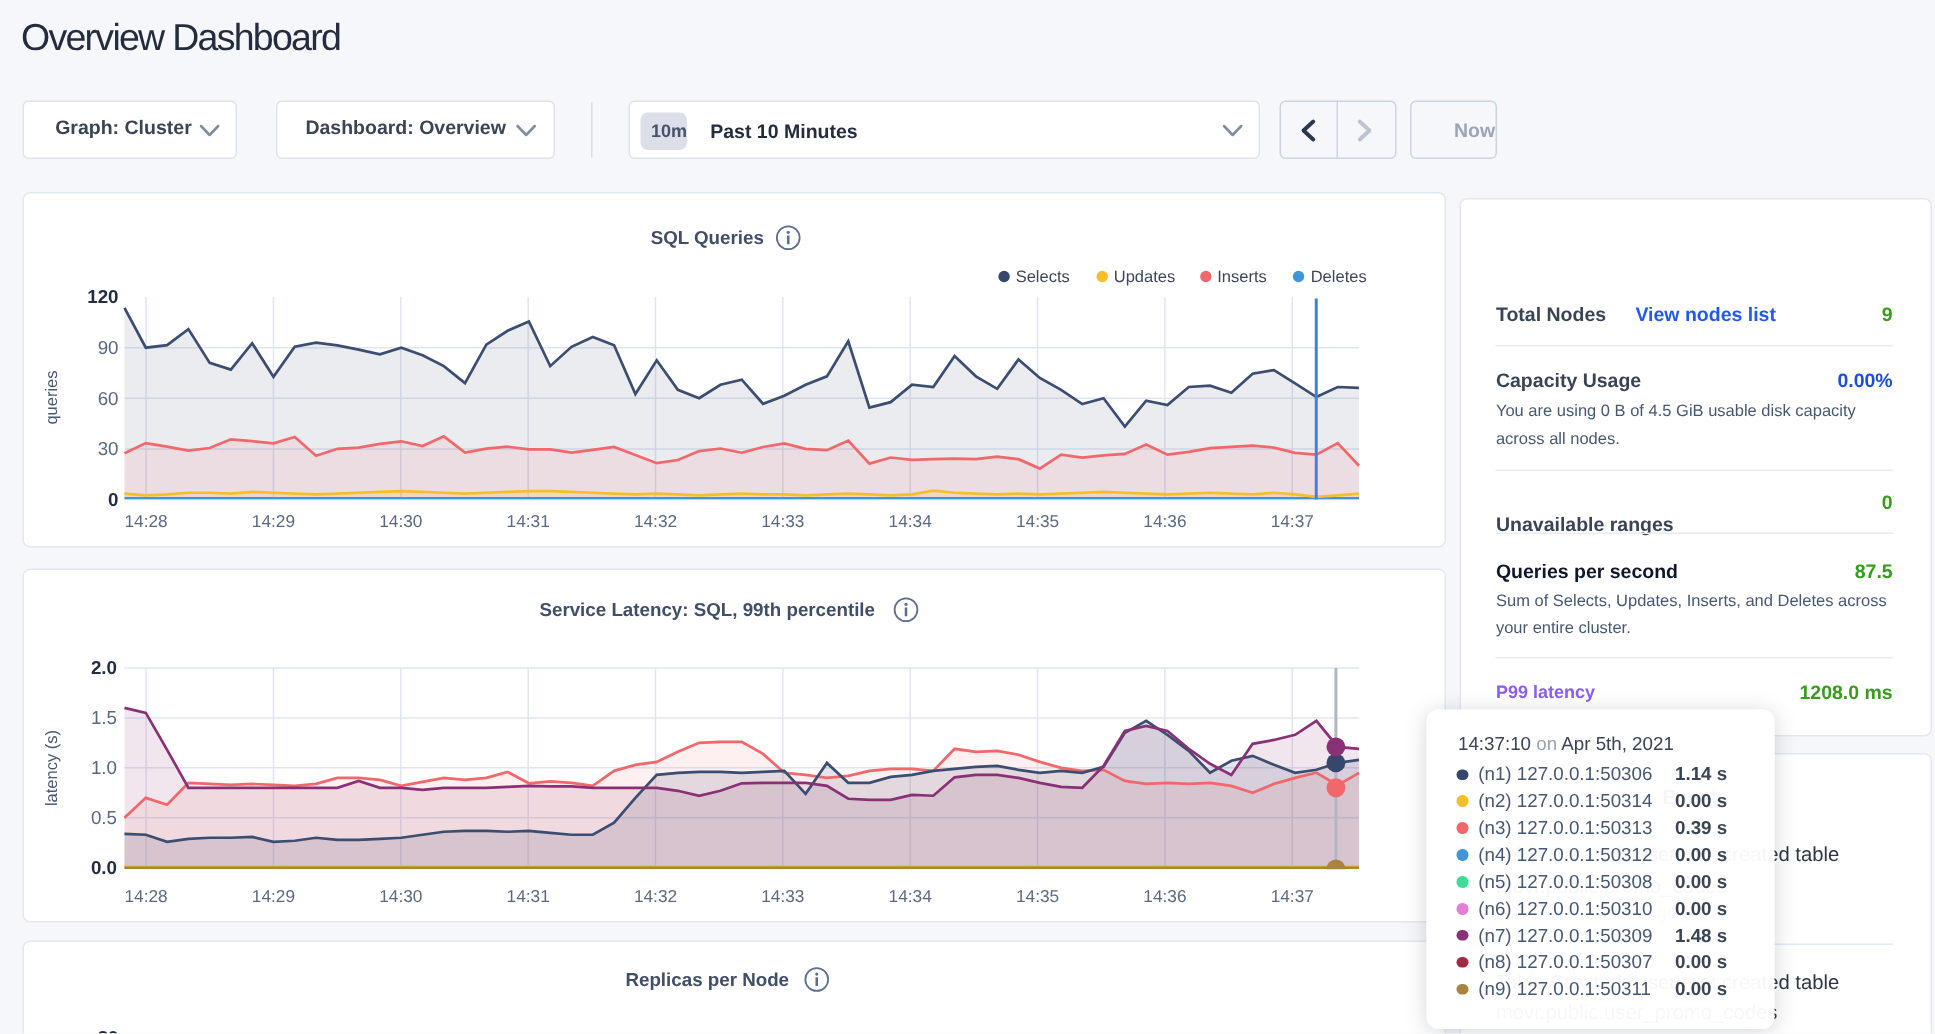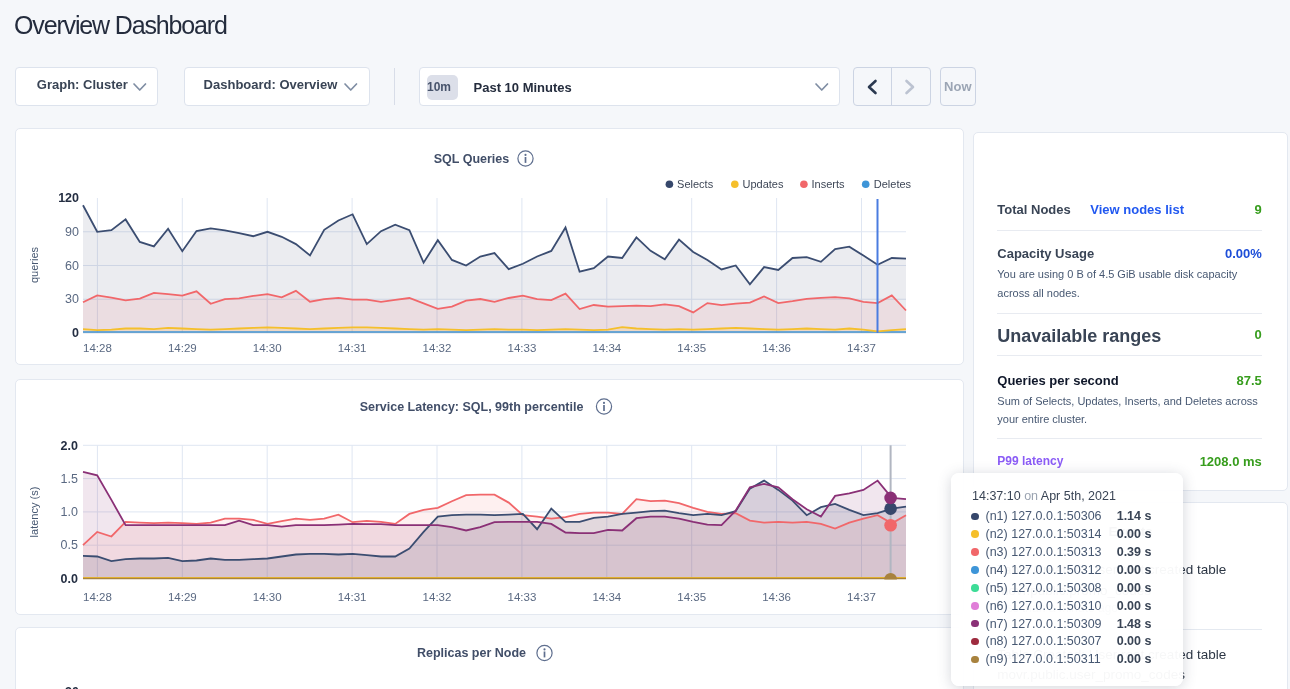--- a/index.html
+++ b/index.html
@@ -12,34 +12,34 @@
 <svg style="position:absolute;left:132px;top:81.5px" width="15.5" height="10" viewBox="0 0 15.5 10">
     <path d="M2 2 L7.75 8 L13.5 2" fill="none" stroke="#7f8da3" stroke-width="1.7" stroke-linecap="round" stroke-linejoin="round"></path>
   </svg>
 <div class="btn" style="left:184px;top:67px;width:186px;height:39px"></div>
 <div style="position:absolute;left:203.6px;top:76.5px;font-size:13px;font-weight:bold;color:#394455">Dashboard: Overview</div>
 <svg style="position:absolute;left:343px;top:81.5px" width="15.5" height="10" viewBox="0 0 15.5 10">
     <path d="M2 2 L7.75 8 L13.5 2" fill="none" stroke="#7f8da3" stroke-width="1.7" stroke-linecap="round" stroke-linejoin="round"></path>
   </svg>
 <div style="position:absolute;left:394px;top:68px;width:1px;height:37px;background:#d8dde8"></div>
 <div class="btn" style="left:418.6px;top:67px;width:421px;height:39px"></div>
-<div style="position:absolute;left:427px;top:75px;width:31px;height:24.5px;border-radius:5px;background:#dcdfe9;text-align:left;line-height:24.5px;font-size:12px;font-weight:bold;color:#47536b">10m</div>
+<div style="position:absolute;left:427px;top:75px;width:31px;height:24.5px;border-radius:5px;background:#dcdfe9;text-align:right;line-height:24.5px;font-size:12px;font-weight:bold;color:#47536b">10m</div>
 <div style="position:absolute;left:473.5px;top:79.5px;font-size:13px;font-weight:bold;color:#242c3d">Past 10 Minutes</div>
 <svg style="position:absolute;left:814px;top:81.5px" width="15.5" height="10" viewBox="0 0 15.5 10">
     <path d="M2 2 L7.75 8 L13.5 2" fill="none" stroke="#7f8da3" stroke-width="1.7" stroke-linecap="round" stroke-linejoin="round"></path>
   </svg>
 <div style="position:absolute;left:853px;top:67px;width:77.5px;height:39px;border:1px solid #ccd4e3;border-radius:4px"></div>
 <div style="position:absolute;left:891.4px;top:67px;width:1px;height:39px;background:#ccd4e3"></div>
 <svg style="position:absolute;left:865px;top:79px" width="14" height="16" viewBox="0 0 14 16">
     <path d="M10.5 2 L4 8 L10.5 14" fill="none" stroke="#2b3950" stroke-width="2.6" stroke-linecap="round" stroke-linejoin="round"></path>
   </svg>
 <svg style="position:absolute;left:903px;top:79px" width="14" height="16" viewBox="0 0 14 16">
     <path d="M3.5 2 L10 8 L3.5 14" fill="none" stroke="#bcc3d1" stroke-width="2.6" stroke-linecap="round" stroke-linejoin="round"></path>
   </svg>
-<div style="position:absolute;left:939.8px;top:67px;width:36px;height:39px;border:1px solid #ccd4e3;border-radius:4px;text-align:center;line-height:37px;font-size:13px;font-weight:bold;color:#9ba5b4">Now</div>
+<div style="position:absolute;left:939.8px;top:67px;width:58px;height:39px;border:1px solid #ccd4e3;border-radius:4px;text-align:right;line-height:37px;font-size:13px;font-weight:bold;color:#9ba5b4">Now</div>
 
 <div class="panel" style="left:15px;top:128px;width:949px;height:237px"></div>
 <div class="panel" style="left:15px;top:379px;width:949px;height:236px"></div>
 <div class="panel" style="left:15px;top:627px;width:949px;height:237px"></div>
 <svg style="position:absolute;left:15px;top:128px" width="949" height="237" viewBox="15 128 949 237" font-family="Liberation Sans">
     <line x1="97.4" y1="198" x2="97.4" y2="333" stroke="#dfe6f2" stroke-width="1"></line>
     <line x1="182.3" y1="198" x2="182.3" y2="333" stroke="#dfe6f2" stroke-width="1"></line>
     <line x1="267.2" y1="198" x2="267.2" y2="333" stroke="#dfe6f2" stroke-width="1"></line>
     <line x1="352.1" y1="198" x2="352.1" y2="333" stroke="#dfe6f2" stroke-width="1"></line>
     <line x1="437.0" y1="198" x2="437.0" y2="333" stroke="#dfe6f2" stroke-width="1"></line>
@@ -161,21 +161,21 @@
 <div class="panel" style="left:972.8px;top:132px;width:315.5px;height:359px">
     <div style="position:absolute;left:23.5px;top:68.9px;font-size:13px;font-weight:bold;color:#394455;white-space:nowrap">Total Nodes</div>
     <div style="position:absolute;left:116.5px;top:68.9px;font-size:13px;font-weight:bold;color:#2158f0;white-space:nowrap">View nodes list</div>
     <div style="position:absolute;right:25.5px;top:68.9px;font-size:13px;font-weight:bold;color:#379d1d">9</div>
     <div style="position:absolute;left:23.5px;right:25.5px;top:97.1px;height:1px;background:#e8ebf1"></div>
     <div style="position:absolute;left:23.5px;top:113.3px;font-size:13px;font-weight:bold;color:#394455;white-space:nowrap">Capacity Usage</div>
     <div style="position:absolute;right:25.5px;top:113.3px;font-size:13px;font-weight:bold;color:#1d4ed8">0.00%</div>
     <div style="position:absolute;left:23.5px;top:135.3px;font-size:11px;color:#475872;white-space:nowrap">You are using 0 B of 4.5 GiB usable disk capacity</div>
     <div style="position:absolute;left:23.5px;top:154.0px;font-size:11px;color:#475872;white-space:nowrap">across all nodes.</div>
     <div style="position:absolute;left:23.5px;right:25.5px;top:179.5px;height:1px;background:#e8ebf1"></div>
-    <div style="position:absolute;left:23.5px;top:193px;font-size:18px;font-weight:bold;color:#394455;white-space:nowrap">Unavailable ranges</div>
+    <div style="position:absolute;left:23.5px;top:209px;font-size:13px;font-weight:bold;color:#394455;white-space:nowrap">Unavailable ranges</div>
     <div style="position:absolute;right:25.5px;top:193.5px;font-size:13px;font-weight:bold;color:#379d1d">0</div>
     <div style="position:absolute;left:23.5px;right:25.5px;top:222.0px;height:1px;background:#e8ebf1"></div>
     <div style="position:absolute;left:23.5px;top:239.7px;font-size:13px;font-weight:bold;color:#0f172a;white-space:nowrap">Queries per second</div>
     <div style="position:absolute;right:25.5px;top:239.7px;font-size:13px;font-weight:bold;color:#379d1d">87.5</div>
     <div style="position:absolute;left:23.5px;top:261.6px;font-size:11px;color:#475872;white-space:nowrap">Sum of Selects, Updates, Inserts, and Deletes across</div>
     <div style="position:absolute;left:23.5px;top:279.9px;font-size:11px;color:#475872;white-space:nowrap">your entire cluster.</div>
     <div style="position:absolute;left:23.5px;right:25.5px;top:304.7px;height:1px;background:#e8ebf1"></div>
     <div style="position:absolute;left:23.5px;top:321.4px;font-size:12px;font-weight:bold;color:#8b5cf6;white-space:nowrap">P99 latency</div>
     <div style="position:absolute;right:25.5px;top:321.4px;font-size:13px;font-weight:bold;color:#379d1d">1208.0 ms</div>
   </div>

